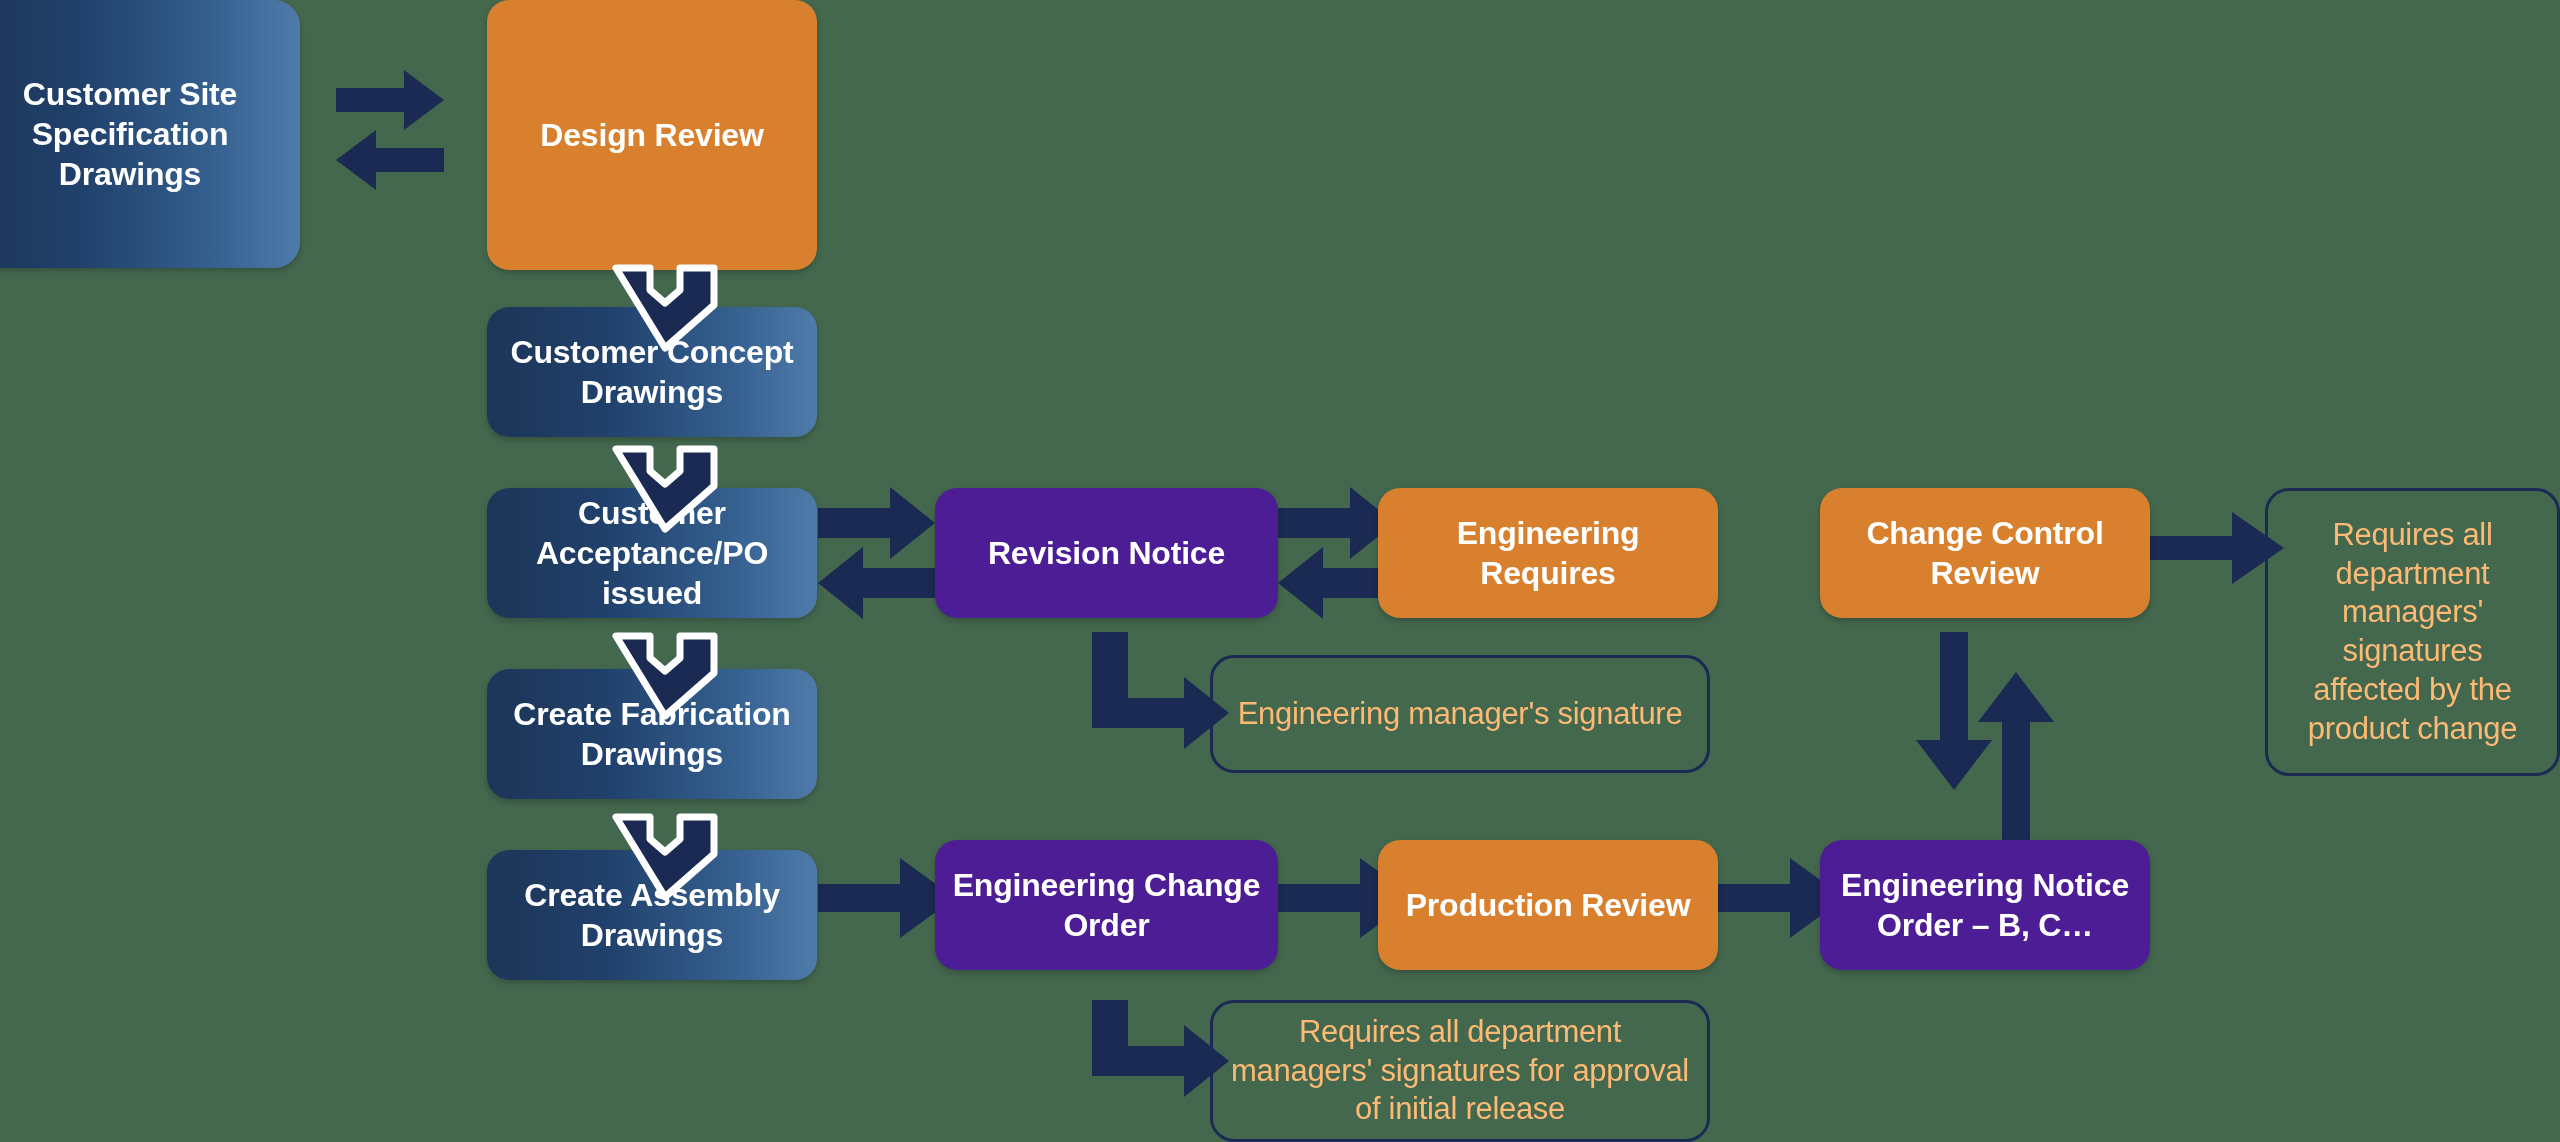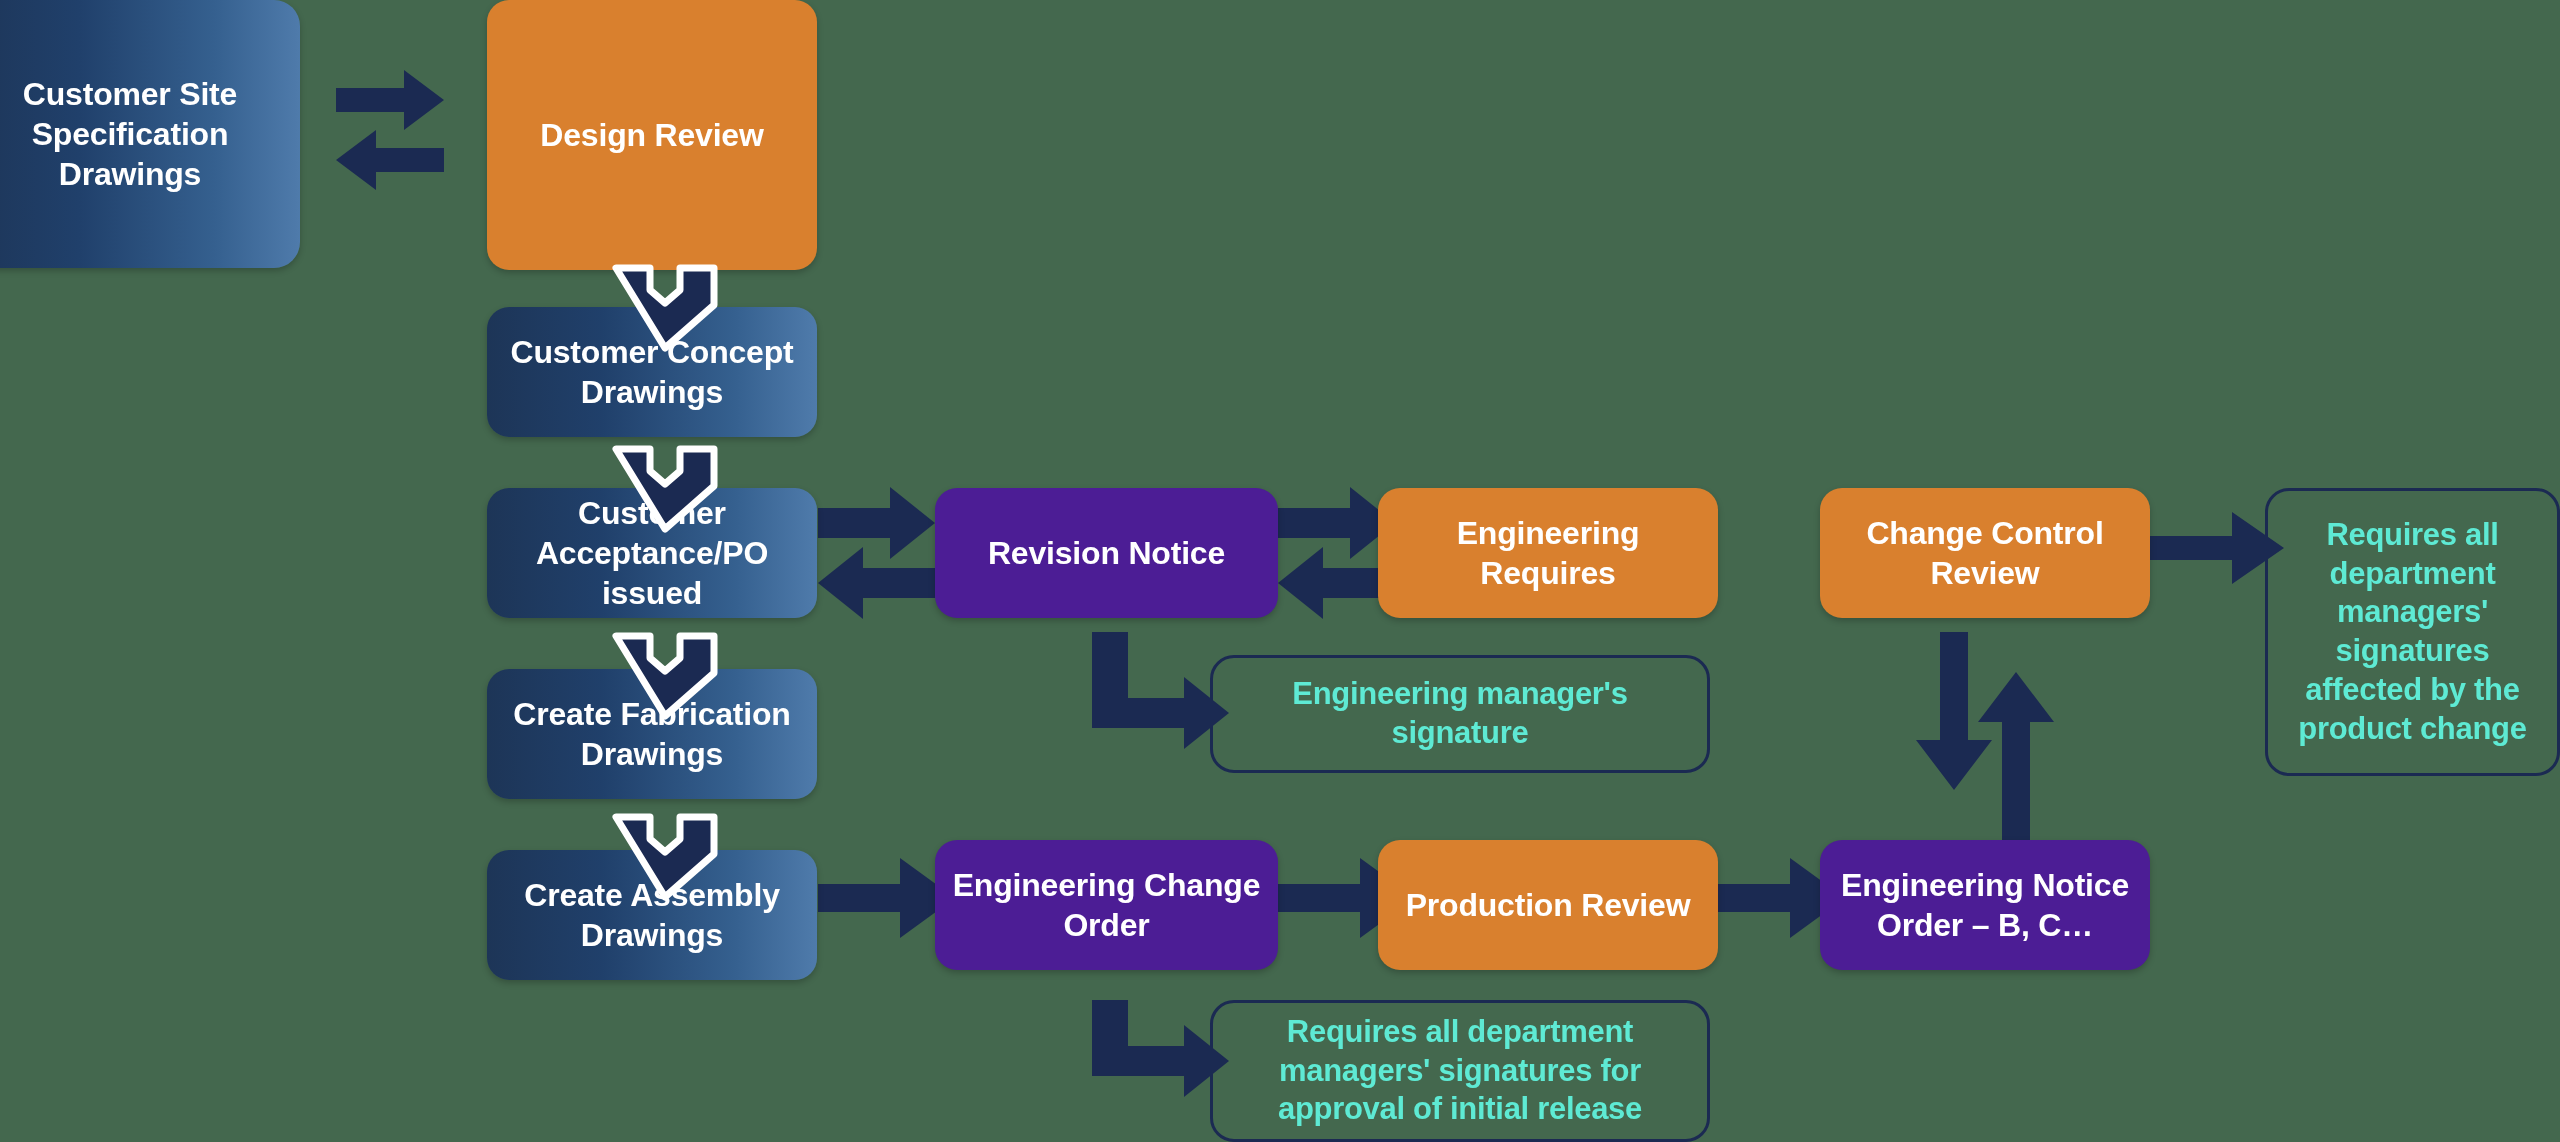--- a/index.html
+++ b/index.html
@@ -56,22 +56,22 @@
 
   
   .note {
     position: absolute;
     display: flex;
     align-items: center;
     justify-content: center;
     text-align: center;
     border: 3px solid #1b2a52;
     border-radius: 24px;
-    color: #5eead4;
-    font-weight: bold;
+    color: #fdba74;
+    font-weight: normal;
     line-height: 1.25;
     letter-spacing: -0.3px;
     padding: 8px 18px;
     background: transparent;
     z-index: 3;
   }
 
   
   #connectors {
     position: absolute;

